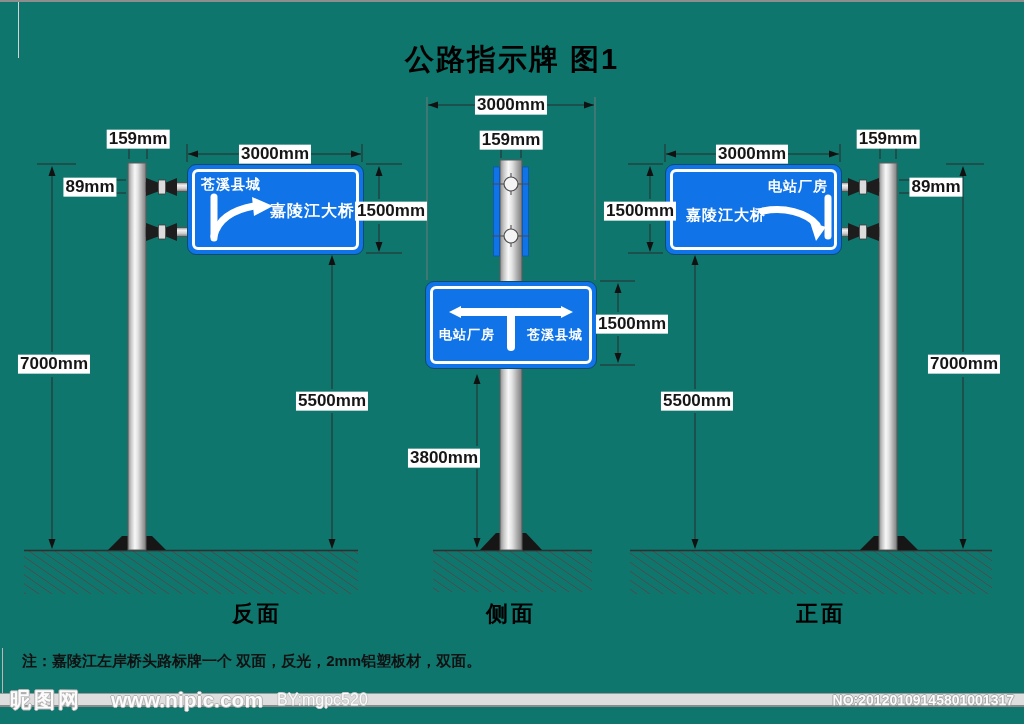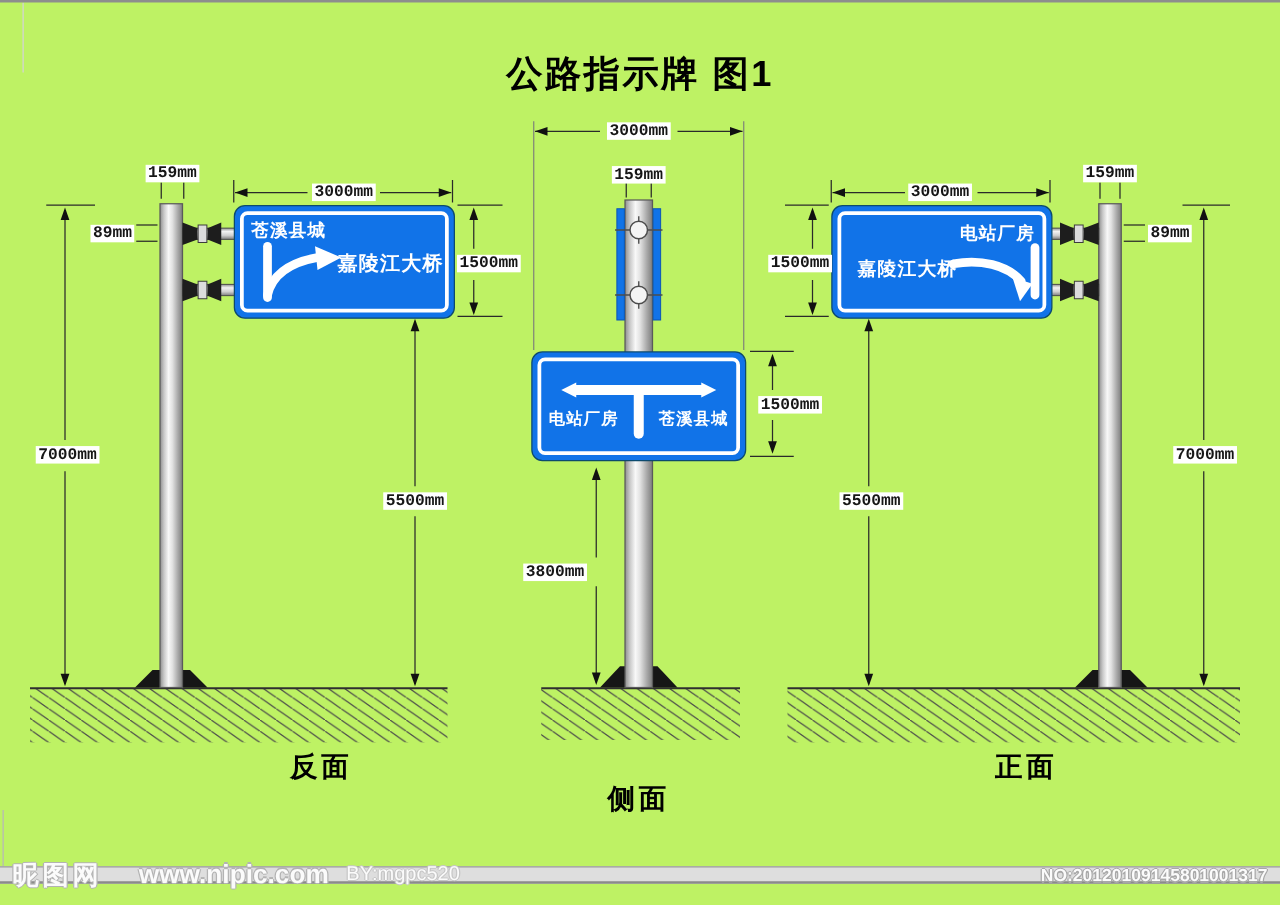--- a/index.html
+++ b/index.html
@@ -1,22 +1,22 @@
 <!DOCTYPE html>
 <html><head>
 <meta charset="utf-8">
 <style>
   html,body{margin:0;padding:0;background:#fff;}
-  .canvas{position:relative;width:1024px;height:724px;background:#bef264;overflow:hidden;
+  .canvas{position:relative;width:1024px;height:724px;background:#0f766e;overflow:hidden;
           font-family:"Liberation Sans","DejaVu Sans",sans-serif;}
   .struct{position:absolute;left:0;top:0;z-index:1;}
   .title{position:absolute;left:0;right:0;top:40px;text-align:center;
          font-size:29px;font-weight:bold;color:#000;letter-spacing:2px;z-index:3;}
-  .dim{position:absolute;transform:translate(-50%,-50%);font-size:13px;font-weight:700;
-       color:#161616;background:#fff;padding:0 2px;white-space:nowrap;z-index:5;line-height:1.1;font-family:Liberation Mono, monospace;}
+  .dim{position:absolute;transform:translate(-50%,-50%);font-size:17px;font-weight:700;
+       color:#161616;background:#fff;padding:0 2px;white-space:nowrap;z-index:5;line-height:1.1;}
   .viewlabel{position:absolute;transform:translate(-50%,-50%);font-size:22px;font-weight:600;
        color:#000;white-space:nowrap;z-index:3;letter-spacing:3px;}
   .note{position:absolute;left:22px;top:652px;font-size:15px;font-weight:600;color:#111;z-index:3;}
   .sign{position:absolute;background:#1173e8;border:1px solid #0c4a6e;border-radius:9px;z-index:4;}
   .sign::before{content:"";position:absolute;inset:4px;border:3px solid #fff;border-radius:6px;pointer-events:none;}
   .sign svg{position:absolute;left:0;top:0;width:100%;height:100%;}
   .st{position:absolute;color:#fff;font-weight:700;white-space:nowrap;letter-spacing:1px;z-index:2;}
   .wm{position:absolute;left:0;top:693px;width:1024px;height:14px;box-sizing:border-box;
       background:#dedede;border-top:1px solid #9a9a9a;border-bottom:2px solid #8b8b8b;
       display:flex;align-items:center;padding:0 10px;gap:14px;z-index:6;}
@@ -242,23 +242,24 @@
   <span class="dim" style="left:444px;top:458px;">3800mm</span>
 
   <span class="dim" style="left:888px;top:139px;">159mm</span>
   <span class="dim" style="left:752px;top:154px;">3000mm</span>
   <span class="dim" style="left:936px;top:187px;">89mm</span>
   <span class="dim" style="left:640px;top:211px;">1500mm</span>
   <span class="dim" style="left:697px;top:401px;">5500mm</span>
   <span class="dim" style="left:964px;top:364px;">7000mm</span>
 
   <span class="viewlabel" style="left:213px;top:614px;margin-left:44px;">反面</span>
-  <span class="viewlabel" style="left:511px;top:614px;margin-top:25px;">侧面</span>
+  <span class="viewlabel" style="left:511px;top:614px;">侧面</span>
   <span class="viewlabel" style="left:821px;top:614px;text-align:right;">正面</span>
 
+  <div class="note">注：嘉陵江左岸桥头路标牌一个 双面，反光，2mm铝塑板材，双面。</div>
 
   <div class="wm">
     <span class="outline wm-site">昵图网</span>
     <span class="outline wm-url">www.nipic.com</span>
     <span class="outline wm-by">BY:mgpc520</span>
     <span class="outline wm-no">NO:20120109145801001317</span>
   </div>
 
 </div>
 

